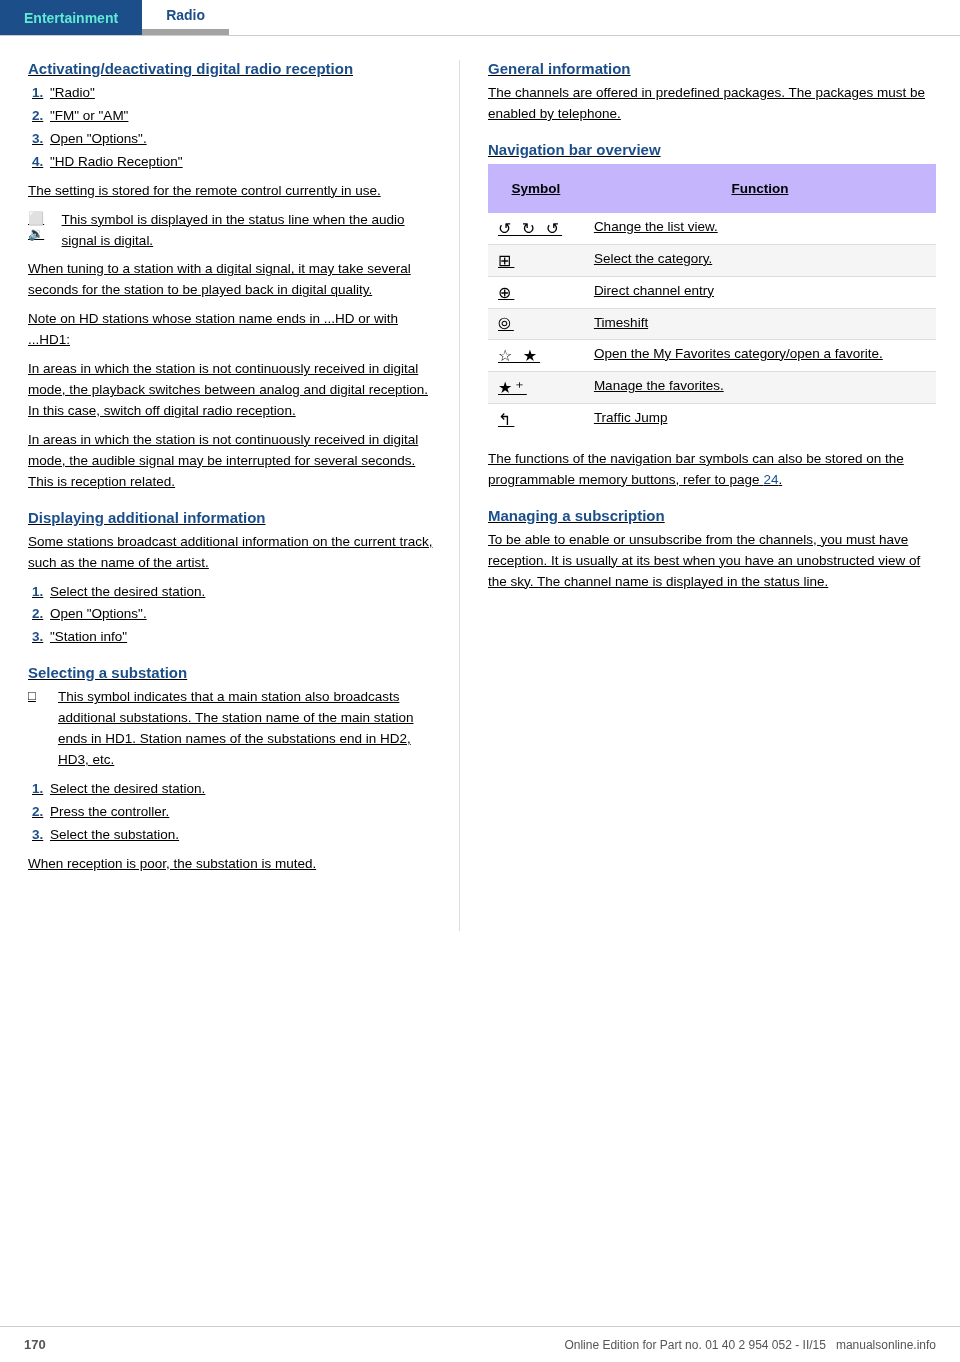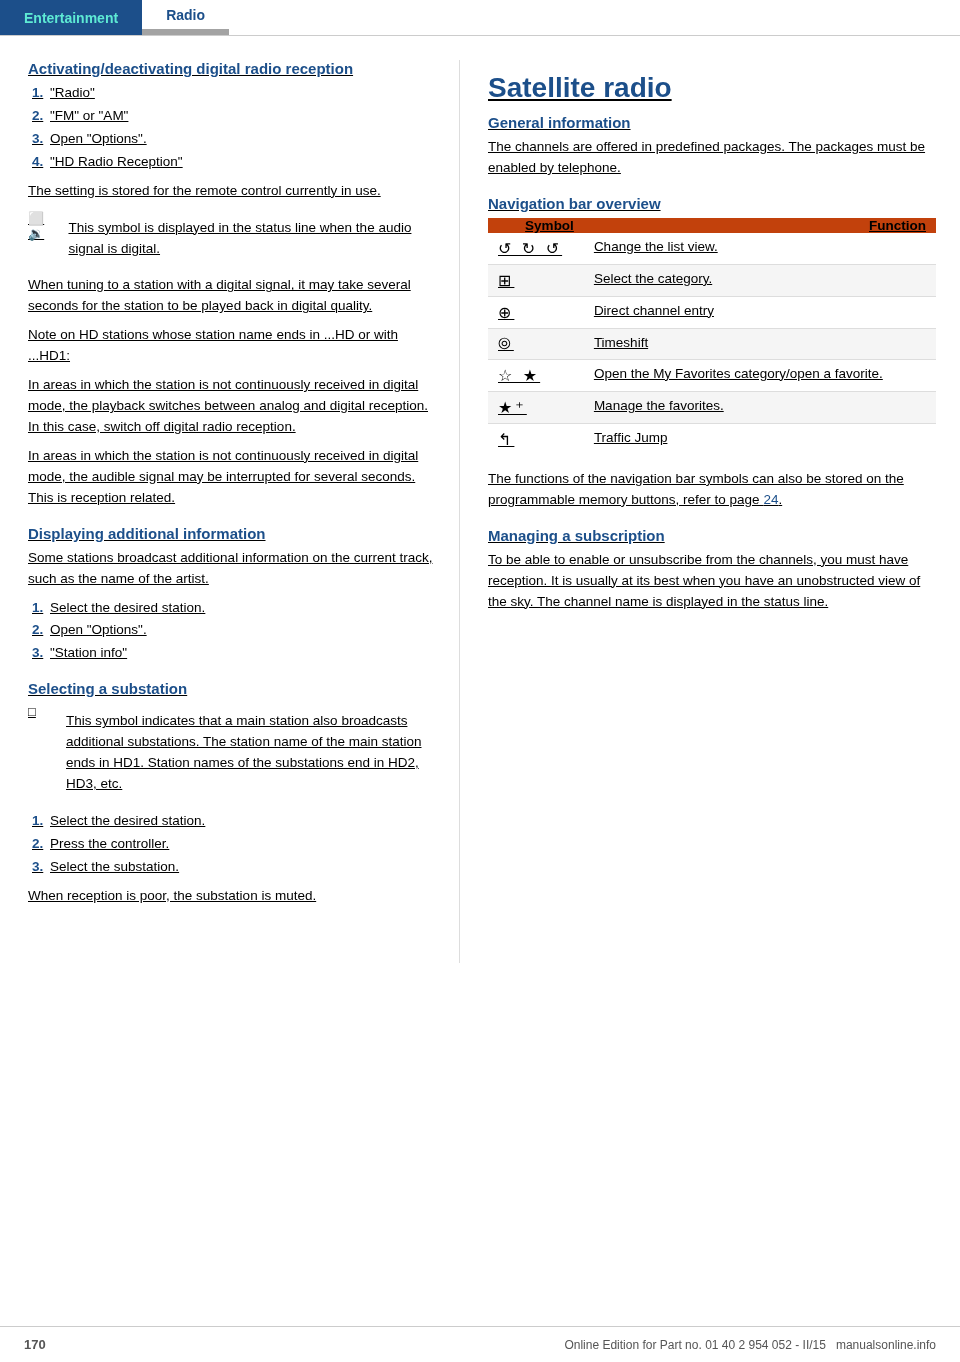--- a/index.html
+++ b/index.html
@@ -89,33 +89,33 @@
       align-items: flex-start;
       gap: 6px;
       margin-bottom: 8px;
     }
     .note-symbol .sym {
       font-size: 13px;
       min-width: 24px;
       padding-top: 1px;
     }
     .note-symbol p {
-      margin: 8px;
+      margin: 0;
     }
     
     .nav-table {
       width: 100%;
       border-collapse: collapse;
       margin-bottom: 14px;
       font-size: 13.5px;
     }
     .nav-table thead tr th {
-      background: #c2410c;
-      padding: 0 10px;
-      text-align: right;
+      background: #c4b5fd;
+      padding: 17px 10px;
+      text-align: center;
       font-weight: bold;
     }
     .nav-table tbody tr td {
       padding: 6px 10px;
       border-bottom: 1px solid #ddd;
       vertical-align: top;
     }
     .nav-table tbody tr:last-child td {
       border-bottom: none;
     }
@@ -248,21 +248,20 @@
             <span>Select the substation.</span>
           </li>
       </ol>
       <p>When reception is poor, the substation is muted.</p>
     </div>
 
   </div>
 
   <div class="col-right">
 
-    <h1 class="big-title">Satellite radio</h1>
 
     <div class="section-block">
       <h2 class="section-title">General information</h2>
       <p>The channels are offered in predefined packages. The packages must be enabled by telephone.</p>
     </div>
 
     <div class="section-block">
       <h2 class="section-title">Navigation bar overview</h2>
       <table class="nav-table">
         <thead>

